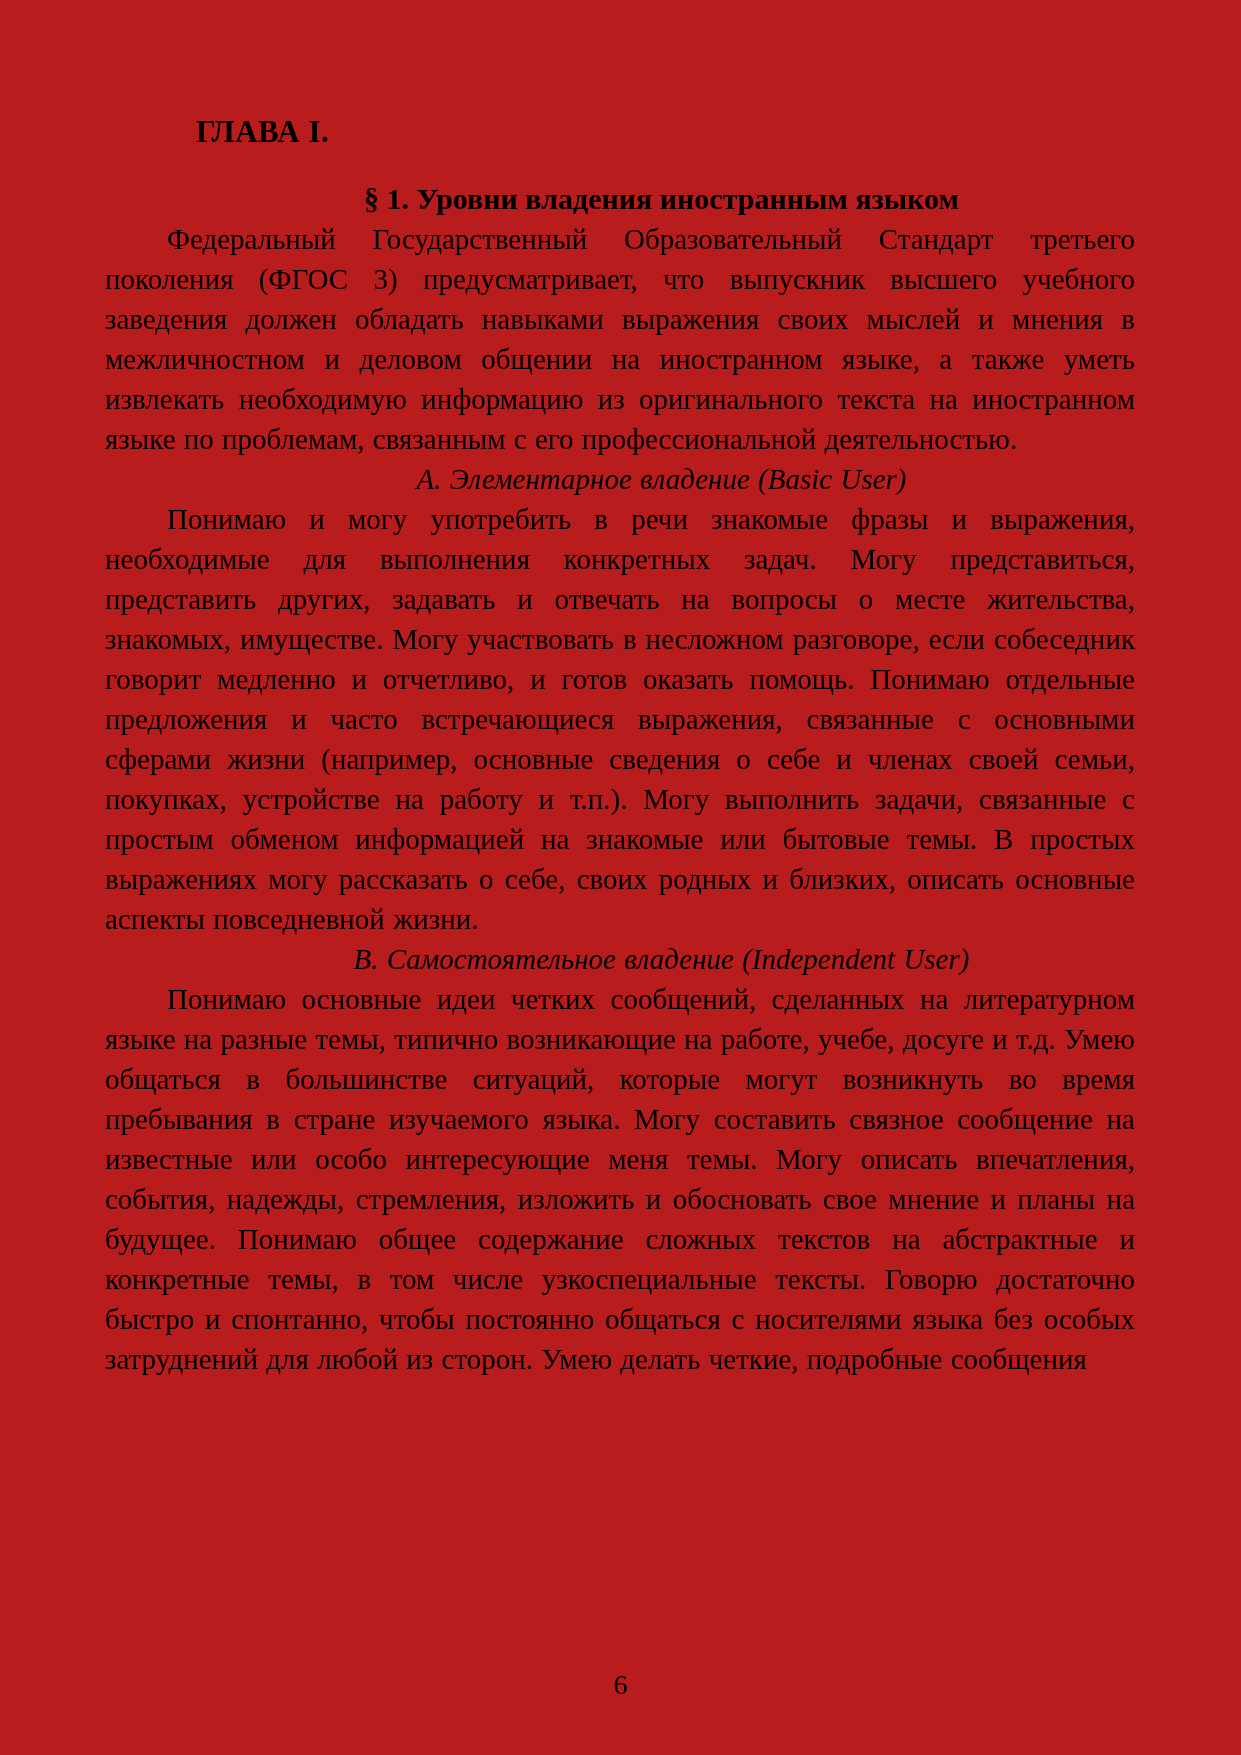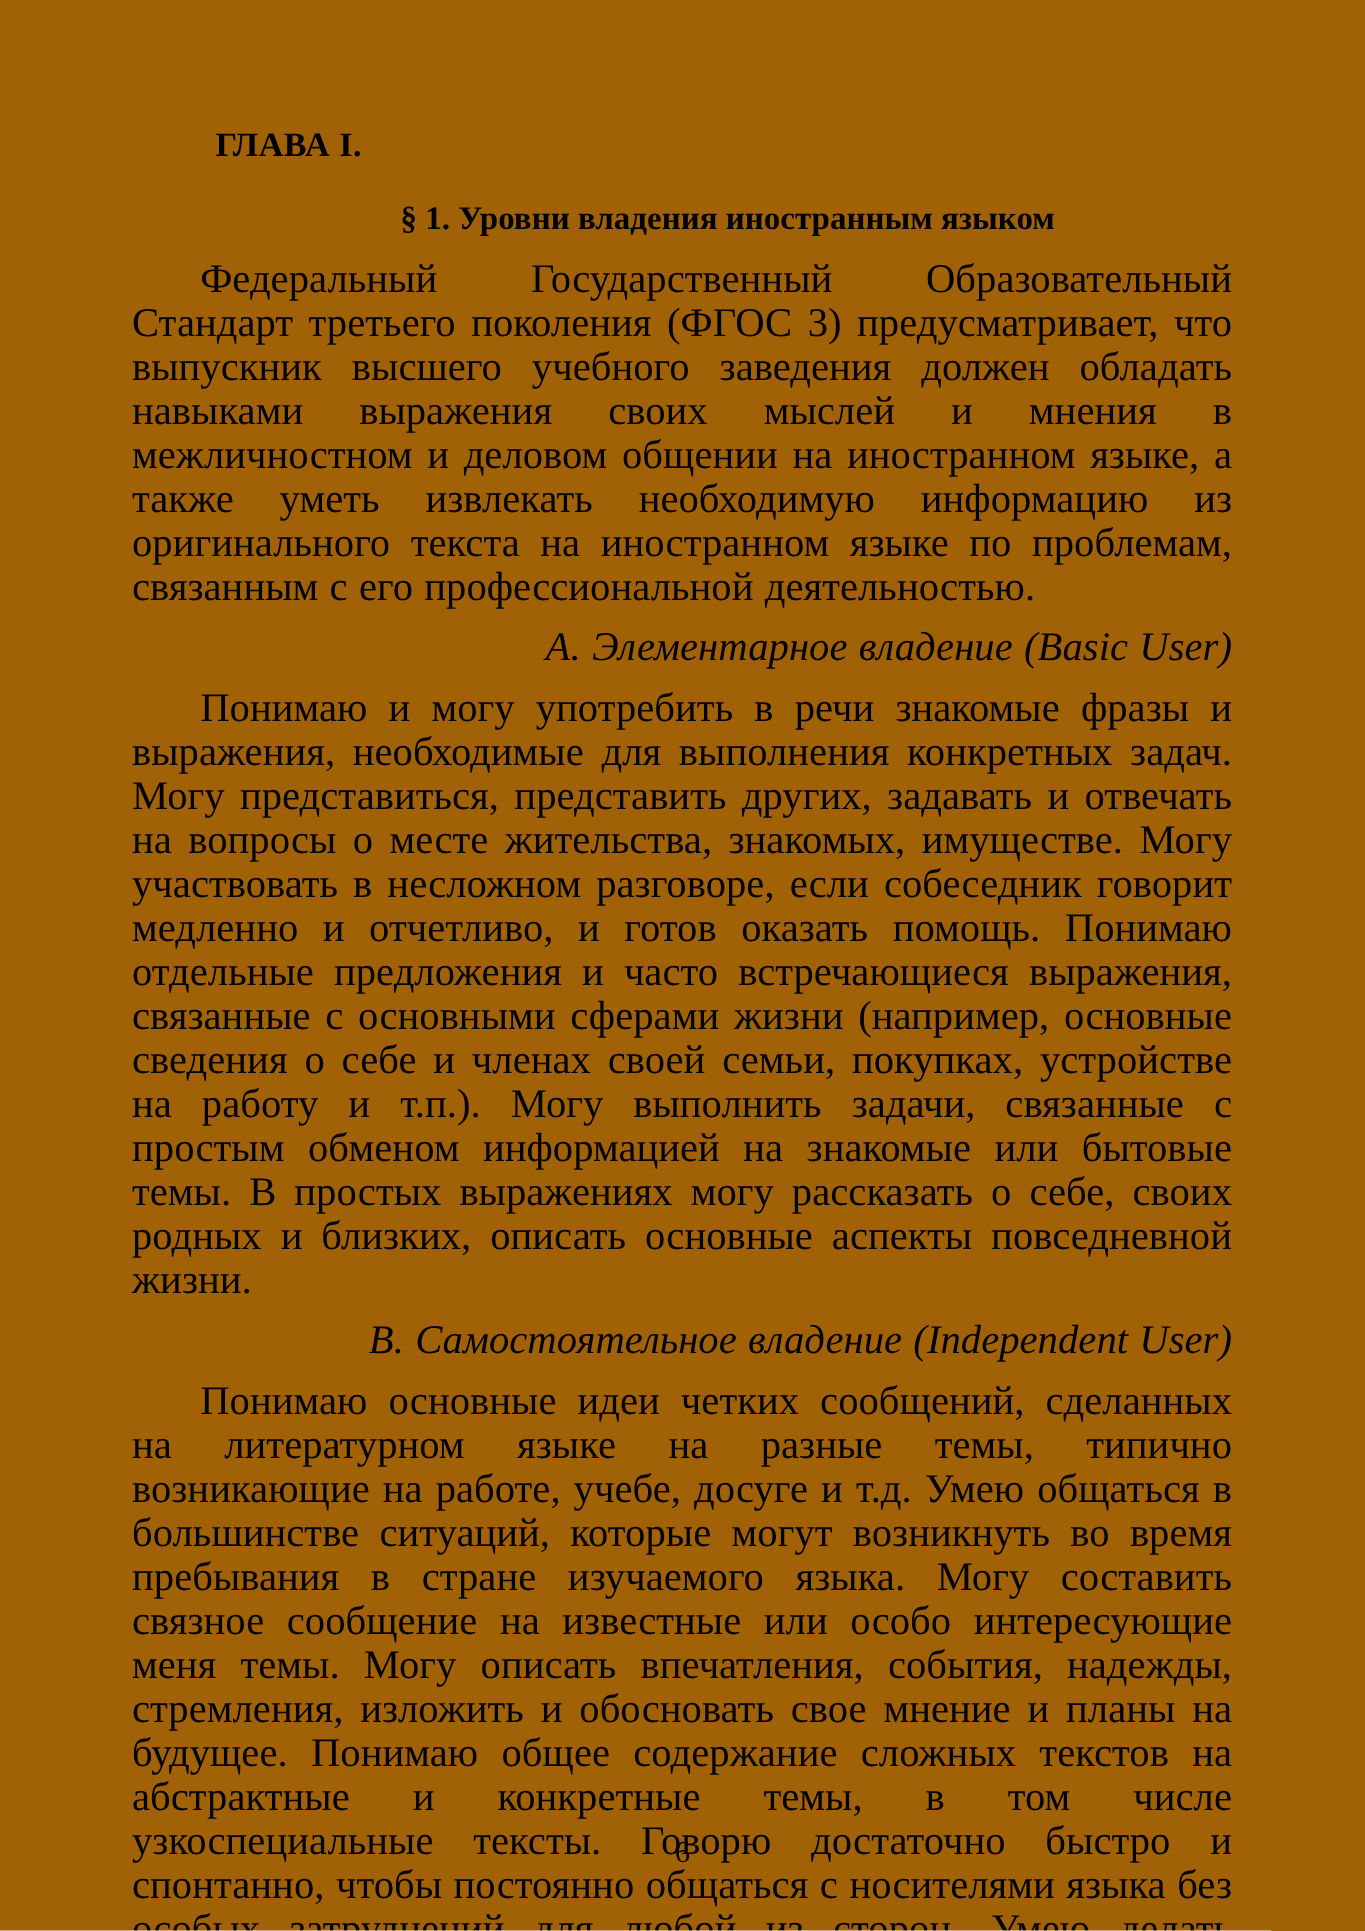--- a/index.html
+++ b/index.html
@@ -1,21 +1,21 @@
 <!DOCTYPE html>
 <html lang="ru"><head>
 <meta charset="utf-8">
 <style>
   html, body { margin: 0; padding: 0; background: #e8e8e8; }
   .page {
     position: relative;
     width: 1241px;
     height: 1755px;
     margin: 0 auto;
-    background: #a16207;
+    background: #b91c1c;
     color: #000000;
     font-family: "Liberation Serif", "DejaVu Serif", serif;
     box-sizing: border-box;
     padding: 112px 106px 0 105px;
     overflow: hidden;
   }
   .chapter-heading {
     display: flex;
     margin-left: 91px;
     font-weight: bold;
@@ -27,30 +27,30 @@
   .chapter-title { flex: 1 1 auto; }
   .section-heading {
     font-weight: bold;
     font-size: 30px;
     line-height: 40px;
     margin: 28px 0 0 0;
     padding-left: 83px;
     text-align: center;
   }
   .para {
-    font-size: 37px;
+    font-size: 29px;
     line-height: 40px;
-    margin: 15px;
+    margin: 0;
     text-align: justify;
     text-indent: 62px;
     word-spacing: 1px;
   }
   .para.italic {
     font-style: italic;
-    text-align: right;
+    text-align: center;
     text-indent: 83px;
   }
   .page-number {
     position: absolute;
     left: 0;
     bottom: 55px;
     width: 100%;
     text-align: center;
     font-size: 28px;
     line-height: 30px;

